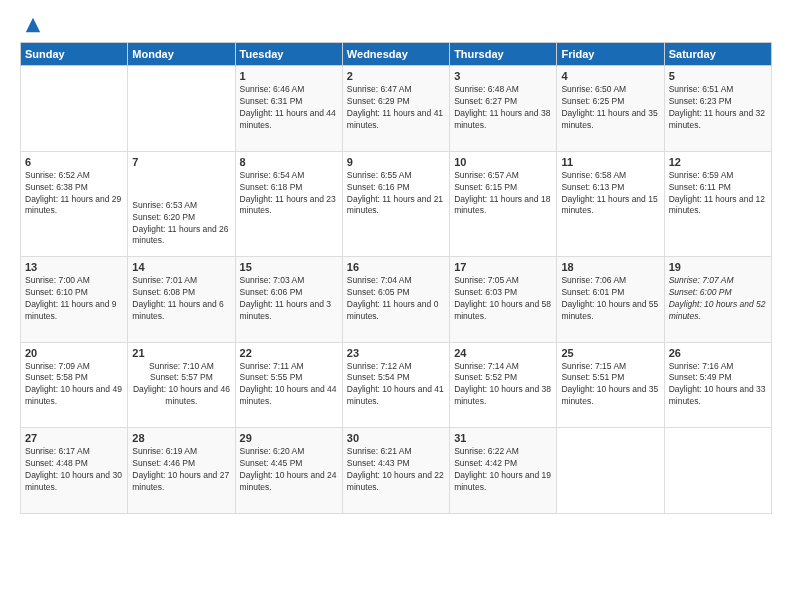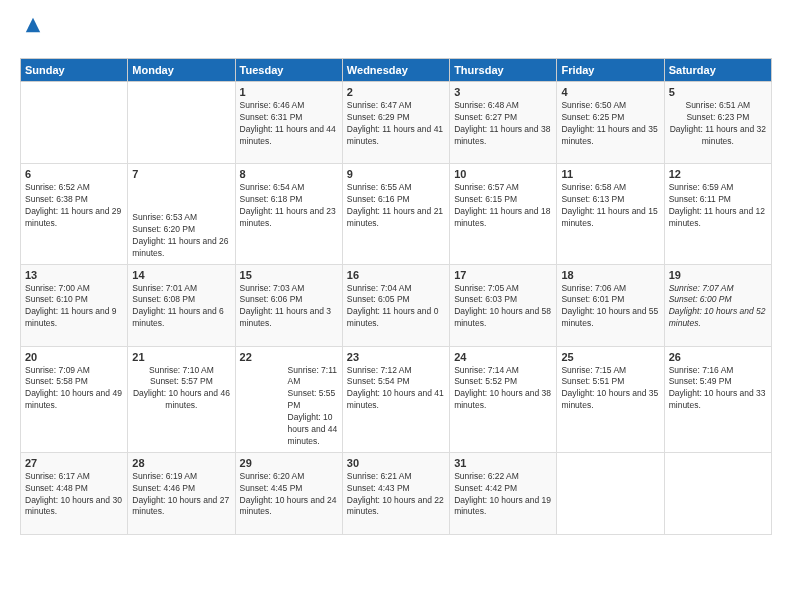--- a/index.html
+++ b/index.html
@@ -9,21 +9,20 @@
       width: 792px;
       height: 612px;
       overflow: hidden;
     }
     .page {
       width: 792px;
       height: 524px;
       padding: 16px 20px 10px 20px;
       display: flex;
       flex-direction: column;
-      gap: 16px;
     }
     .header {
       display: flex;
       justify-content: space-between;
       align-items: flex-start;
       margin-bottom: 8px;
     }
     .logo {
       display: flex;
       flex-direction: column;
@@ -166,21 +165,21 @@
 Daylight: 11 hours and 38 minutes.</div>
           </td>
           <td>
             <span class="day-number">4</span>
             <div class="day-detail" style="white-space: pre-line;">Sunrise: 6:50 AM
 Sunset: 6:25 PM
 Daylight: 11 hours and 35 minutes.</div>
           </td>
           <td>
             <span class="day-number">5</span>
-            <div class="day-detail" style="white-space: pre-line; text-align: center;">Sunrise: 6:51 AM
+            <div class="day-detail" style="white-space: pre-line;">Sunrise: 6:51 AM
 Sunset: 6:23 PM
 Daylight: 11 hours and 32 minutes.</div>
           </td>
         </tr>
         <tr>
           <td>
             <span class="day-number">6</span>
             <div class="day-detail" style="white-space: pre-line;">Sunrise: 6:52 AM
 Sunset: 6:38 PM
 Daylight: 11 hours and 29 minutes.</div>
@@ -274,21 +273,21 @@
 Daylight: 10 hours and 49 minutes.</div>
           </td>
           <td>
             <span class="day-number">21</span>
             <div class="day-detail" style="white-space: pre-line; text-align: center;">Sunrise: 7:10 AM
 Sunset: 5:57 PM
 Daylight: 10 hours and 46 minutes.</div>
           </td>
           <td>
             <span class="day-number">22</span>
-            <div class="day-detail" style="white-space: pre-line; margin-left: 48px;">Sunrise: 7:11 AM
+            <div class="day-detail" style="white-space: pre-line;">Sunrise: 7:11 AM
 Sunset: 5:55 PM
 Daylight: 10 hours and 44 minutes.</div>
           </td>
           <td>
             <span class="day-number">23</span>
             <div class="day-detail" style="white-space: pre-line;">Sunrise: 7:12 AM
 Sunset: 5:54 PM
 Daylight: 10 hours and 41 minutes.</div>
           </td>
           <td>

